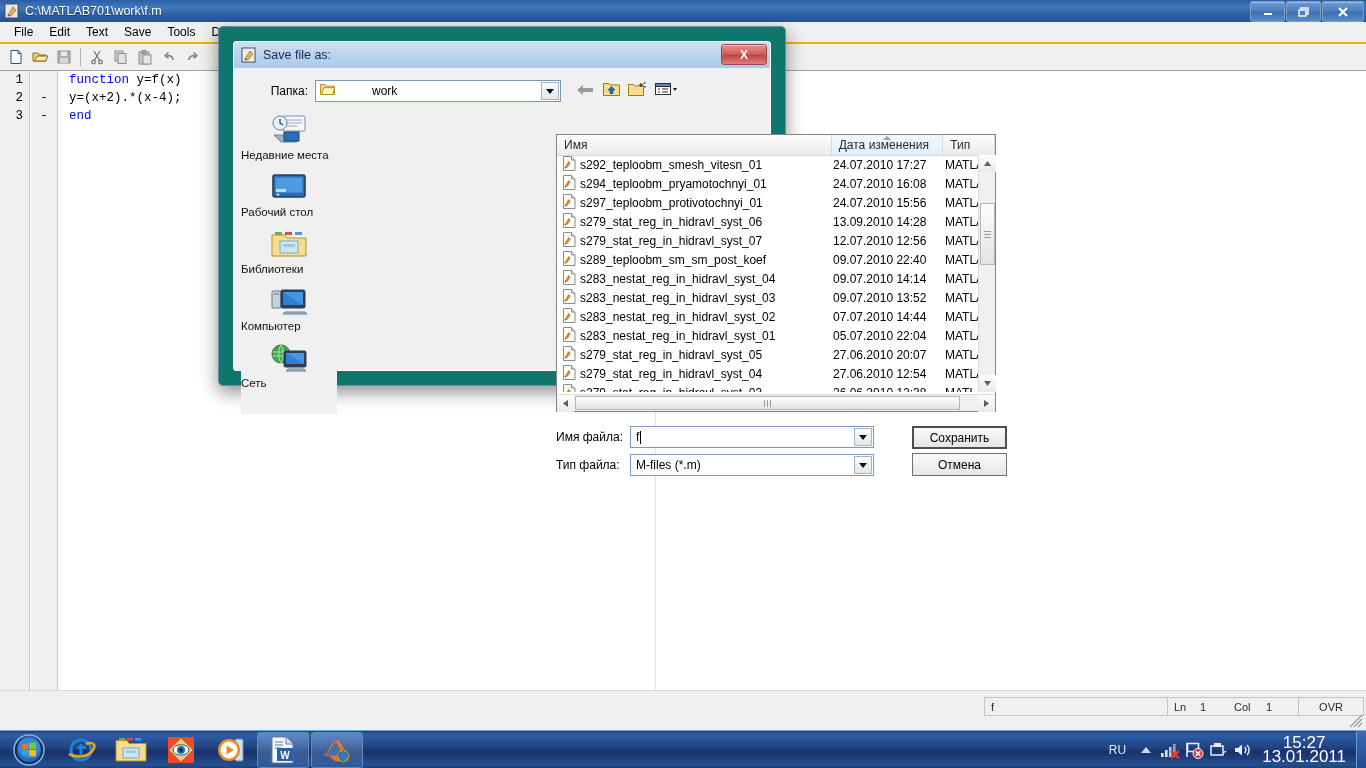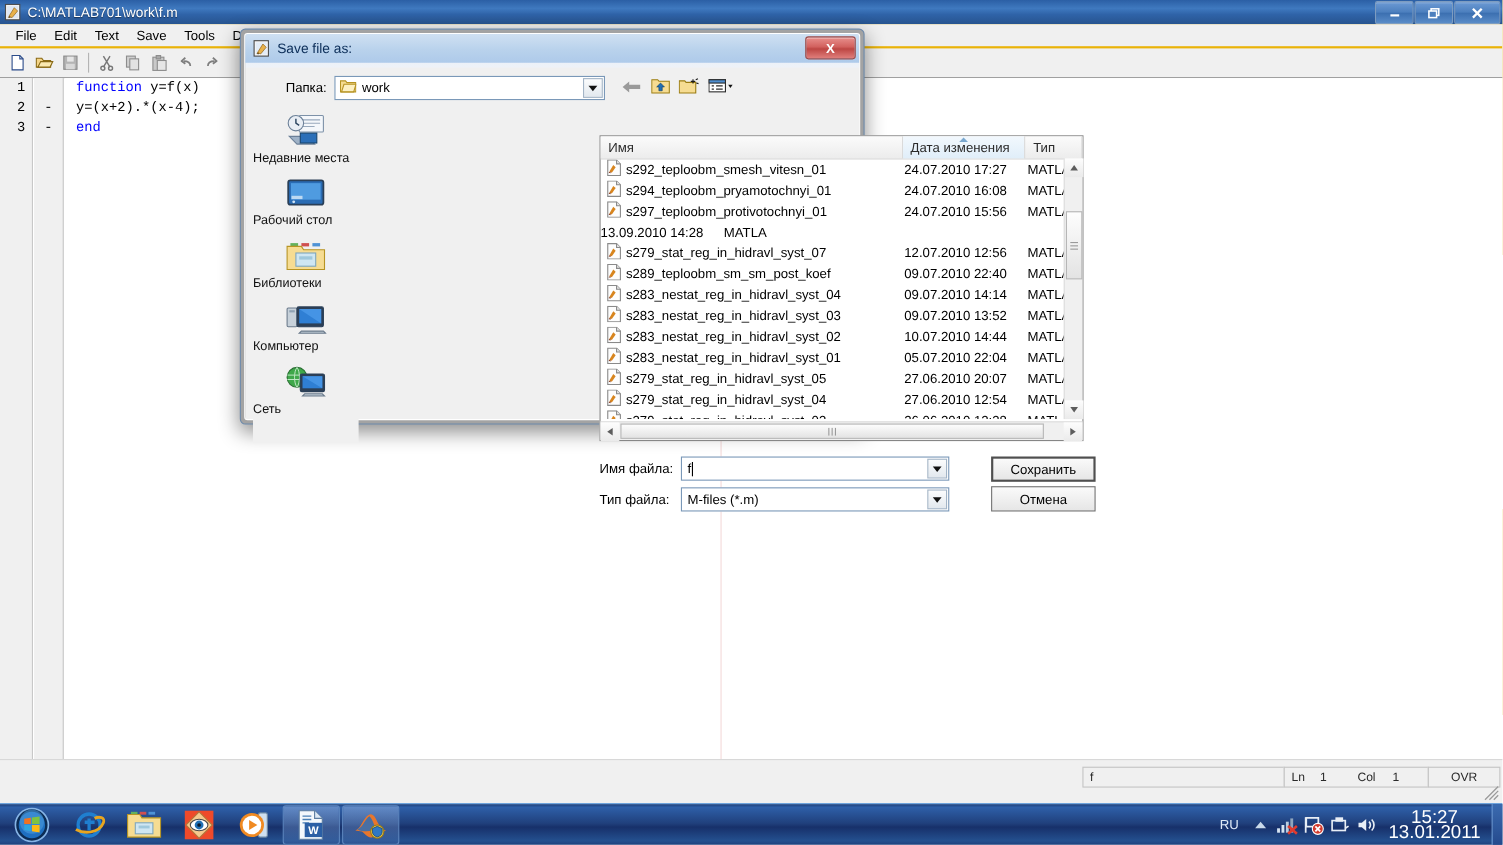--- a/index.html
+++ b/index.html
@@ -54,38 +54,38 @@
   #status-fields{position:absolute;right:2px;top:6px;display:flex;align-items:stretch;height:19px;font-size:11px;}
   #status-fields .sf{border:1px solid #c4c4c4;background:#f0f0f0;display:flex;align-items:center;padding:0 6px;margin-left:-1px;color:#2a2a2a;}
   #sf-name{width:170px;}
   #sf-ln{width:118px;justify-content:flex-start;gap:0;}
   #sf-ovr{width:52px;justify-content:center;color:#a0a0a0;}
   .lbl-ln{width:26px;} .val-ln{width:34px;} .lbl-col{width:32px;}
   #resize-grip{position:absolute;right:3px;bottom:3px;width:14px;height:14px;}
   
   #save-dialog{
     position:absolute;left:218px;top:26px;width:568px;height:360px;
-    background:#a3a3a3;border:1px solid #6d8aab;border-radius:5px;
+    background:#0f766e;border:1px solid #6d8aab;border-radius:5px;
     box-shadow:0 6px 18px rgba(0,0,0,.45);box-sizing:border-box;
-    padding:3px;
+    padding:14px;
   }
   #dlg-inner{width:100%;height:100%;border:1px solid #ffffff;border-radius:3px;box-sizing:border-box;
      background:linear-gradient(to bottom,#dfe9f5 0,#eef2f8 30px,#f0f0f0 31px,#f0f0f0 100%);position:relative;}
   #dlg-titlebar{position:absolute;left:0;top:0;width:100%;height:26px;display:flex;align-items:center;
      background:linear-gradient(to bottom,#cfe0f2 0%,#b9d2ec 55%,#aecaea 100%);border-radius:3px 3px 0 0;}
   #dlg-titlebar .dtitle{font-size:12.5px;color:#0b2d58;font-family:"Liberation Sans",sans-serif;}
   #dlg-icon{width:16px;height:16px;margin:0 6px 0 7px;position:relative;}
   #dlg-close{position:absolute;right:3px;top:2px;width:44px;height:19px;border:1px solid #9b4a48;border-radius:3px;
      background:linear-gradient(to bottom,#e8908d 0%,#d2615e 45%,#bd4643 55%,#e07f7c 100%);
      color:#fff;font-size:12px;font-weight:bold;display:flex;align-items:center;justify-content:center;
      box-shadow:inset 0 1px 0 rgba(255,255,255,.5);}
   
   #lookin-bar{position:absolute;left:8px;top:34px;width:546px;height:30px;display:flex;align-items:center;}
   #lookin-label{width:66px;text-align:right;font-size:12px;color:#000;padding-right:7px;}
-  #lookin-combo{width:246px;height:22px;background:#fff;border:1px solid #7a98b8;display:flex;align-items:center;position:relative;box-sizing:border-box;}
+  #lookin-combo{width:246px;height:22px;background:#fff;border:1px solid #7a98b8;display:flex;align-items:center;position:relative;box-sizing:border-box;gap:32px;}
   #lookin-combo .folder{margin:0 5px 0 4px;}
   #lookin-combo .ctext{font-size:12px;color:#000;}
   .combo-arrow{position:absolute;right:1px;top:1px;width:18px;height:18px;
      background:linear-gradient(to bottom,#fbfcfd,#e2e8ee);border:1px solid #a3b4c6;box-sizing:border-box;
      display:flex;align-items:center;justify-content:center;}
   .arrow-down{width:0;height:0;border-left:4px solid transparent;border-right:4px solid transparent;border-top:5px solid #111;}
   #nav-icons{display:flex;align-items:center;margin-left:14px;gap:8px;}
   
   #places-bar{position:absolute;left:7px;top:70px;width:96px;height:302px;background:#f0f0f0;}
   .place{width:96px;text-align:left;margin-bottom:7px;}
@@ -452,20 +452,29 @@
                   <path d="M9.5 .5v3.5h3.5" fill="#e6e6e6" stroke="#8a8a8a"></path>
                   <path d="M3 11 L6.5 5 L8.7 7 L5.2 12 Z" fill="#d8851e"></path>
                   <path d="M2.2 12 L3.8 10.8 L4.2 12.6 Z" fill="#7a2b12"></path>
                 </svg></span>
               <span class="txt">s297_teploobm_protivotochnyi_01</span>
             </span>
             <span class="fdate">24.07.2010 15:56</span>
             <span class="ftype">MATLA</span>
           </div>
           <div class="frow">
+            <span class="fname">
+              <span><svg width="14" height="15" viewBox="0 0 14 15">
+                  <path d="M1.5 .5h8l3.5 3.5v10.5h-11.5z" fill="#fdfdfd" stroke="#8a8a8a"></path>
+                  <path d="M9.5 .5v3.5h3.5" fill="#e6e6e6" stroke="#8a8a8a"></path>
+                  <path d="M3 11 L6.5 5 L8.7 7 L5.2 12 Z" fill="#d8851e"></path>
+                  <path d="M2.2 12 L3.8 10.8 L4.2 12.6 Z" fill="#7a2b12"></path>
+                </svg></span>
+              <span class="txt">s279_stat_reg_in_hidravl_syst_06</span>
+            </span>
             <span class="fdate">13.09.2010 14:28</span>
             <span class="ftype">MATLA</span>
           </div>
           <div class="frow">
             <span class="fname">
               <span><svg width="14" height="15" viewBox="0 0 14 15">
                   <path d="M1.5 .5h8l3.5 3.5v10.5h-11.5z" fill="#fdfdfd" stroke="#8a8a8a"></path>
                   <path d="M9.5 .5v3.5h3.5" fill="#e6e6e6" stroke="#8a8a8a"></path>
                   <path d="M3 11 L6.5 5 L8.7 7 L5.2 12 Z" fill="#d8851e"></path>
                   <path d="M2.2 12 L3.8 10.8 L4.2 12.6 Z" fill="#7a2b12"></path>
@@ -517,21 +526,21 @@
           <div class="frow">
             <span class="fname">
               <span><svg width="14" height="15" viewBox="0 0 14 15">
                   <path d="M1.5 .5h8l3.5 3.5v10.5h-11.5z" fill="#fdfdfd" stroke="#8a8a8a"></path>
                   <path d="M9.5 .5v3.5h3.5" fill="#e6e6e6" stroke="#8a8a8a"></path>
                   <path d="M3 11 L6.5 5 L8.7 7 L5.2 12 Z" fill="#d8851e"></path>
                   <path d="M2.2 12 L3.8 10.8 L4.2 12.6 Z" fill="#7a2b12"></path>
                 </svg></span>
               <span class="txt">s283_nestat_reg_in_hidravl_syst_02</span>
             </span>
-            <span class="fdate">10.07.2010 14:44</span>
+            <span class="fdate">07.07.2010 14:44</span>
             <span class="ftype">MATLA</span>
           </div>
           <div class="frow">
             <span class="fname">
               <span><svg width="14" height="15" viewBox="0 0 14 15">
                   <path d="M1.5 .5h8l3.5 3.5v10.5h-11.5z" fill="#fdfdfd" stroke="#8a8a8a"></path>
                   <path d="M9.5 .5v3.5h3.5" fill="#e6e6e6" stroke="#8a8a8a"></path>
                   <path d="M3 11 L6.5 5 L8.7 7 L5.2 12 Z" fill="#d8851e"></path>
                   <path d="M2.2 12 L3.8 10.8 L4.2 12.6 Z" fill="#7a2b12"></path>
                 </svg></span>

